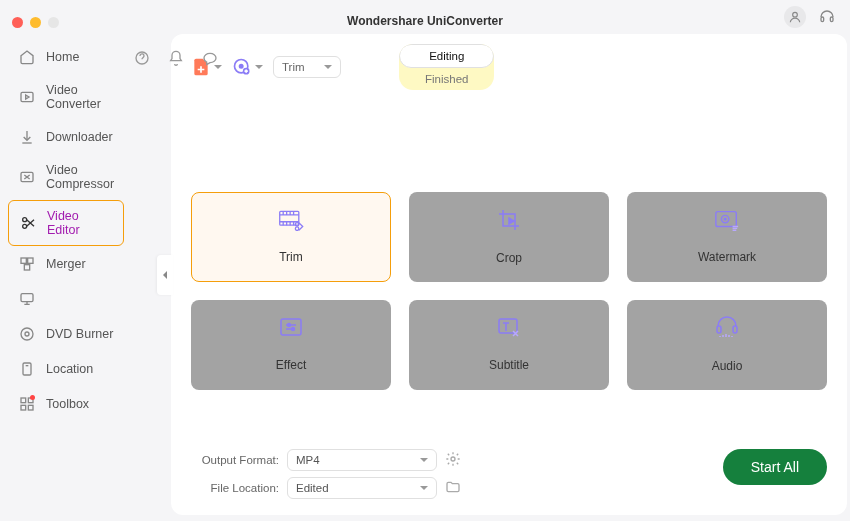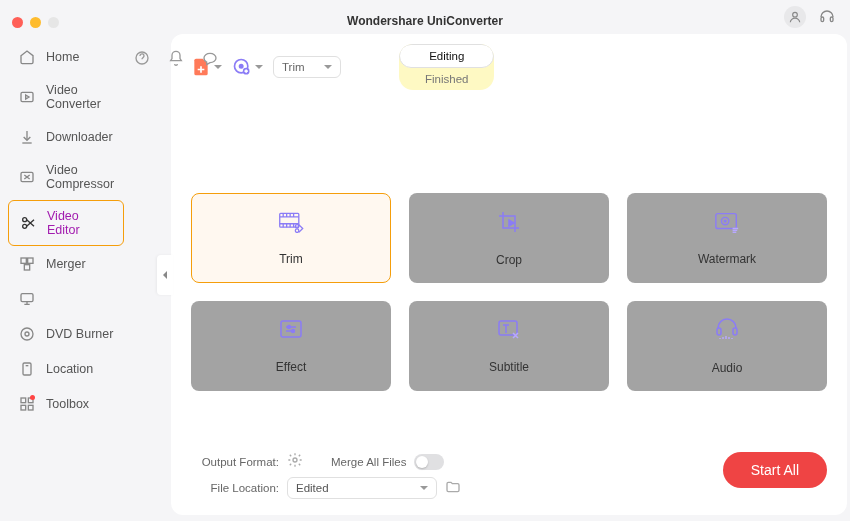--- a/index.html
+++ b/index.html
@@ -50,21 +50,21 @@
 
 .bottom-bar { padding-top: 18px; display: flex; align-items: flex-start; gap: 26px; }
 .bb-left { display: flex; flex-direction: column; gap: 6px; }
 .bb-row { display: flex; align-items: center; gap: 8px; font-size: 12px; }
 .bb-label { color: #666; text-align: right; width: 88px; font-size: 11.5px; }
 .bb-select { border: 1px solid #e0e0e0; border-radius: 6px; padding: 4px 8px; font-size: 11.5px; width: 150px; display: flex; justify-content: space-between; align-items: center; color: #555; cursor: pointer; }
 .bb-icon { color: #aaa; cursor: pointer; }
 .merge-wrap { display: flex; align-items: center; gap: 8px; margin-left: 20px; font-size: 11.5px; color: #666; }
 .toggle { width: 30px; height: 16px; background: #e0e0e2; border-radius: 8px; position: relative; cursor: pointer; }
 .toggle::after { content: ''; width: 12px; height: 12px; background: #fff; border-radius: 50%; position: absolute; top: 2px; left: 2px; box-shadow: 0 1px 2px rgba(0,0,0,.2); }
-.start-btn { margin-left: auto; background: #ef4444; color: #fff; border: none; border-radius: 20px; padding: 10px 28px; font-size: 14px; font-weight: 500; cursor: pointer; }
+.start-btn { margin-left: auto; background: #15803d; color: #fff; border: none; border-radius: 20px; padding: 10px 28px; font-size: 14px; font-weight: 500; cursor: pointer; }
 .chev { width: 0; height: 0; border-left: 4px solid transparent; border-right: 4px solid transparent; border-top: 4px solid #999; }
 </style>
 </head>
 <body>
 
 <div class="titlebar">
   <div class="traffic-lights">
     <div class="tl red"></div>
     <div class="tl yellow"></div>
     <div class="tl green"></div>
@@ -289,28 +289,28 @@
                 </svg></span>
             <span class="edit-card-label">Audio</span>
           </div>
         </div>
       </div>
 
       <div class="bottom-bar">
         <div class="bb-left">
           <div class="bb-row">
             <span class="bb-label">Output Format:</span>
+            <div class="bb-select">
+              <span>MP4</span>
+              <span class="chev"></span>
+            </div>
             <span class="bb-icon"><svg width="16" height="16" viewBox="0 0 24 24" fill="none" stroke="currentColor" stroke-width="2">
                   <circle cx="12" cy="12" r="3"></circle>
                   <path d="M12 2v3M12 19v3M4.2 4.2l2.1 2.1M17.7 17.7l2.1 2.1M2 12h3M19 12h3M4.2 19.8l2.1-2.1M17.7 6.3l2.1-2.1"></path>
                 </svg></span>
-            <div class="merge-wrap">
-              <span>Merge All Files</span>
-              <div class="toggle"></div>
-            </div>
           </div>
           <div class="bb-row">
             <span class="bb-label">File Location:</span>
             <div class="bb-select">
               <span>Edited</span>
               <span class="chev"></span>
             </div>
             <span class="bb-icon"><svg width="16" height="16" viewBox="0 0 24 24" fill="none" stroke="currentColor" stroke-width="2">
                   <path d="M3 7a2 2 0 012-2h4l2 2h8a2 2 0 012 2v8a2 2 0 01-2 2H5a2 2 0 01-2-2V7z"></path>
                 </svg></span>

